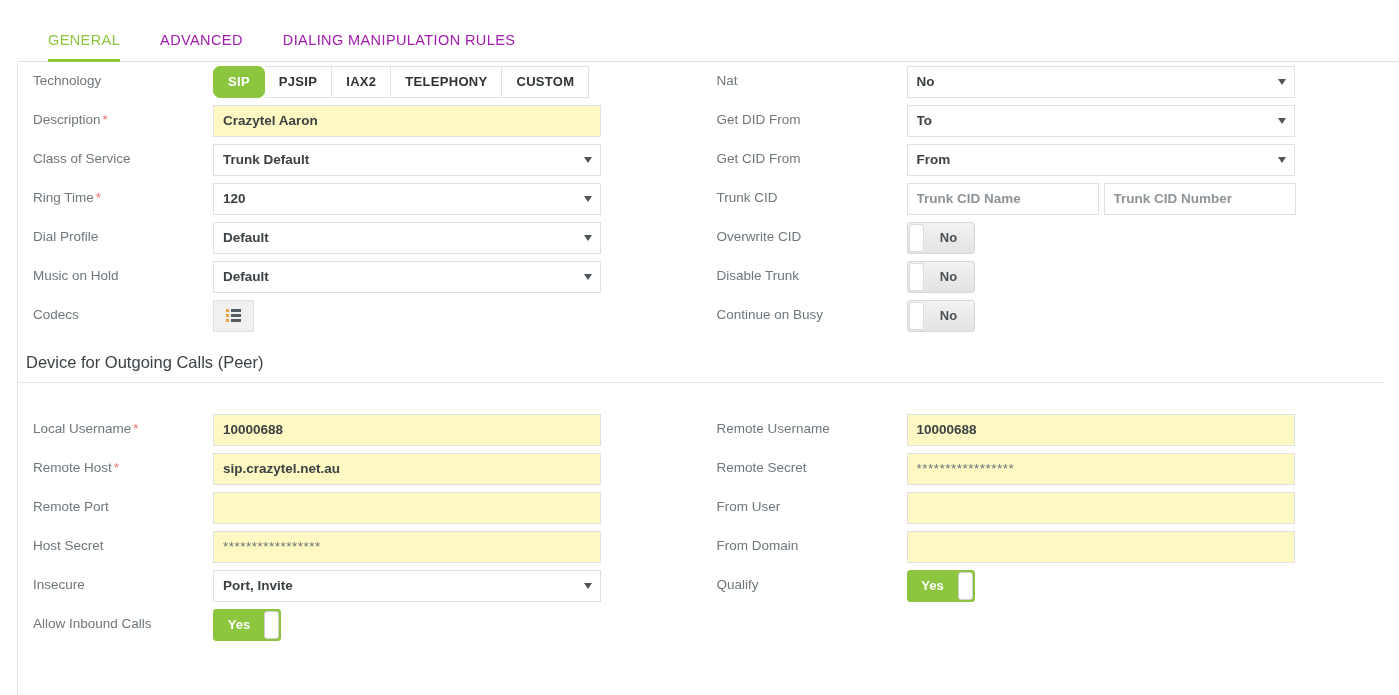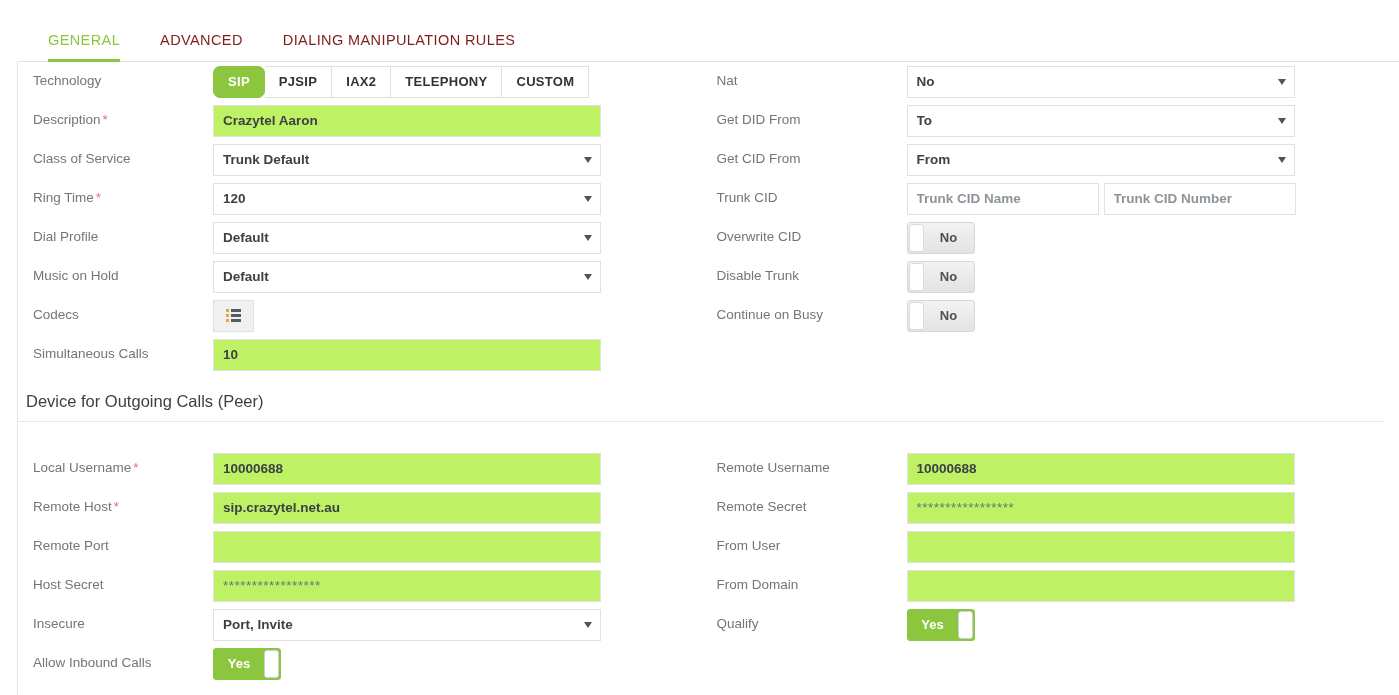--- a/index.html
+++ b/index.html
@@ -22,21 +22,21 @@
     left: 17px; top: 6px; right: 0;
     height: 56px;
     border-bottom: 1px solid #e0e3e5;
     display: flex;
     align-items: flex-end;
     padding-left: 14px;
   }
   .tab {
     font-size: 14.5px;
     letter-spacing: .4px;
-    color: #7f1d1d;
+    color: #a21caf;
     padding: 0 17px 13px 17px;
     margin-right: 6px;
     cursor: pointer;
     position: relative;
     white-space: nowrap;
     font-weight: 400;
   }
   .tab.active { color: #8cc63e; }
   .tab.active::after {
     content: "";
@@ -77,21 +77,21 @@
   .col-right .lbl { width: 198px; flex: 0 0 198px; padding-left: 8px; }
   .req { color: #ef6a6a; margin-left: 2px; }
 
   .ctl { flex: 1 1 auto; display: flex; align-items: center; }
 
   
   .inp {
     height: 32px;
     width: 388px;
     border: 1px solid #dfe1e3;
-    background: #bef264;
+    background: #fef9c3;
     font-size: 13.5px;
     font-weight: bold;
     color: #3b4144;
     padding: 0 9px;
     font-family: "Liberation Sans", sans-serif;
     outline: none;
   }
   .col-right .inp { width: 388px; }
   .inp::placeholder { color: #9aa0a5; font-weight: bold; }
   .inp.secret { letter-spacing: .5px; color: #6b7378; font-weight: normal; }
@@ -318,26 +318,20 @@
                   <rect x="0" y="5" width="3" height="3" fill="#e8a33d"></rect>
                   <rect x="5" y="5" width="10" height="3" fill="#555b5f"></rect>
                   <rect x="0" y="10" width="3" height="3" fill="#e8a33d"></rect>
                   <rect x="5" y="10" width="10" height="3" fill="#555b5f"></rect>
                 </svg>
               </div>
             </div>
           </div>
         </div>
 
-        <div class="row">
-          <div class="lbl">Simultaneous Calls</div>
-          <div class="ctl">
-            <input class="inp" type="text" value="10" style="">
-          </div>
-        </div>
 
       </div>
 
       <div class="col col-right">
 
         <div class="row">
           <div class="lbl">Nat</div>
           <div class="ctl">
             <div class="sel-wrap">
               <select class="sel">

